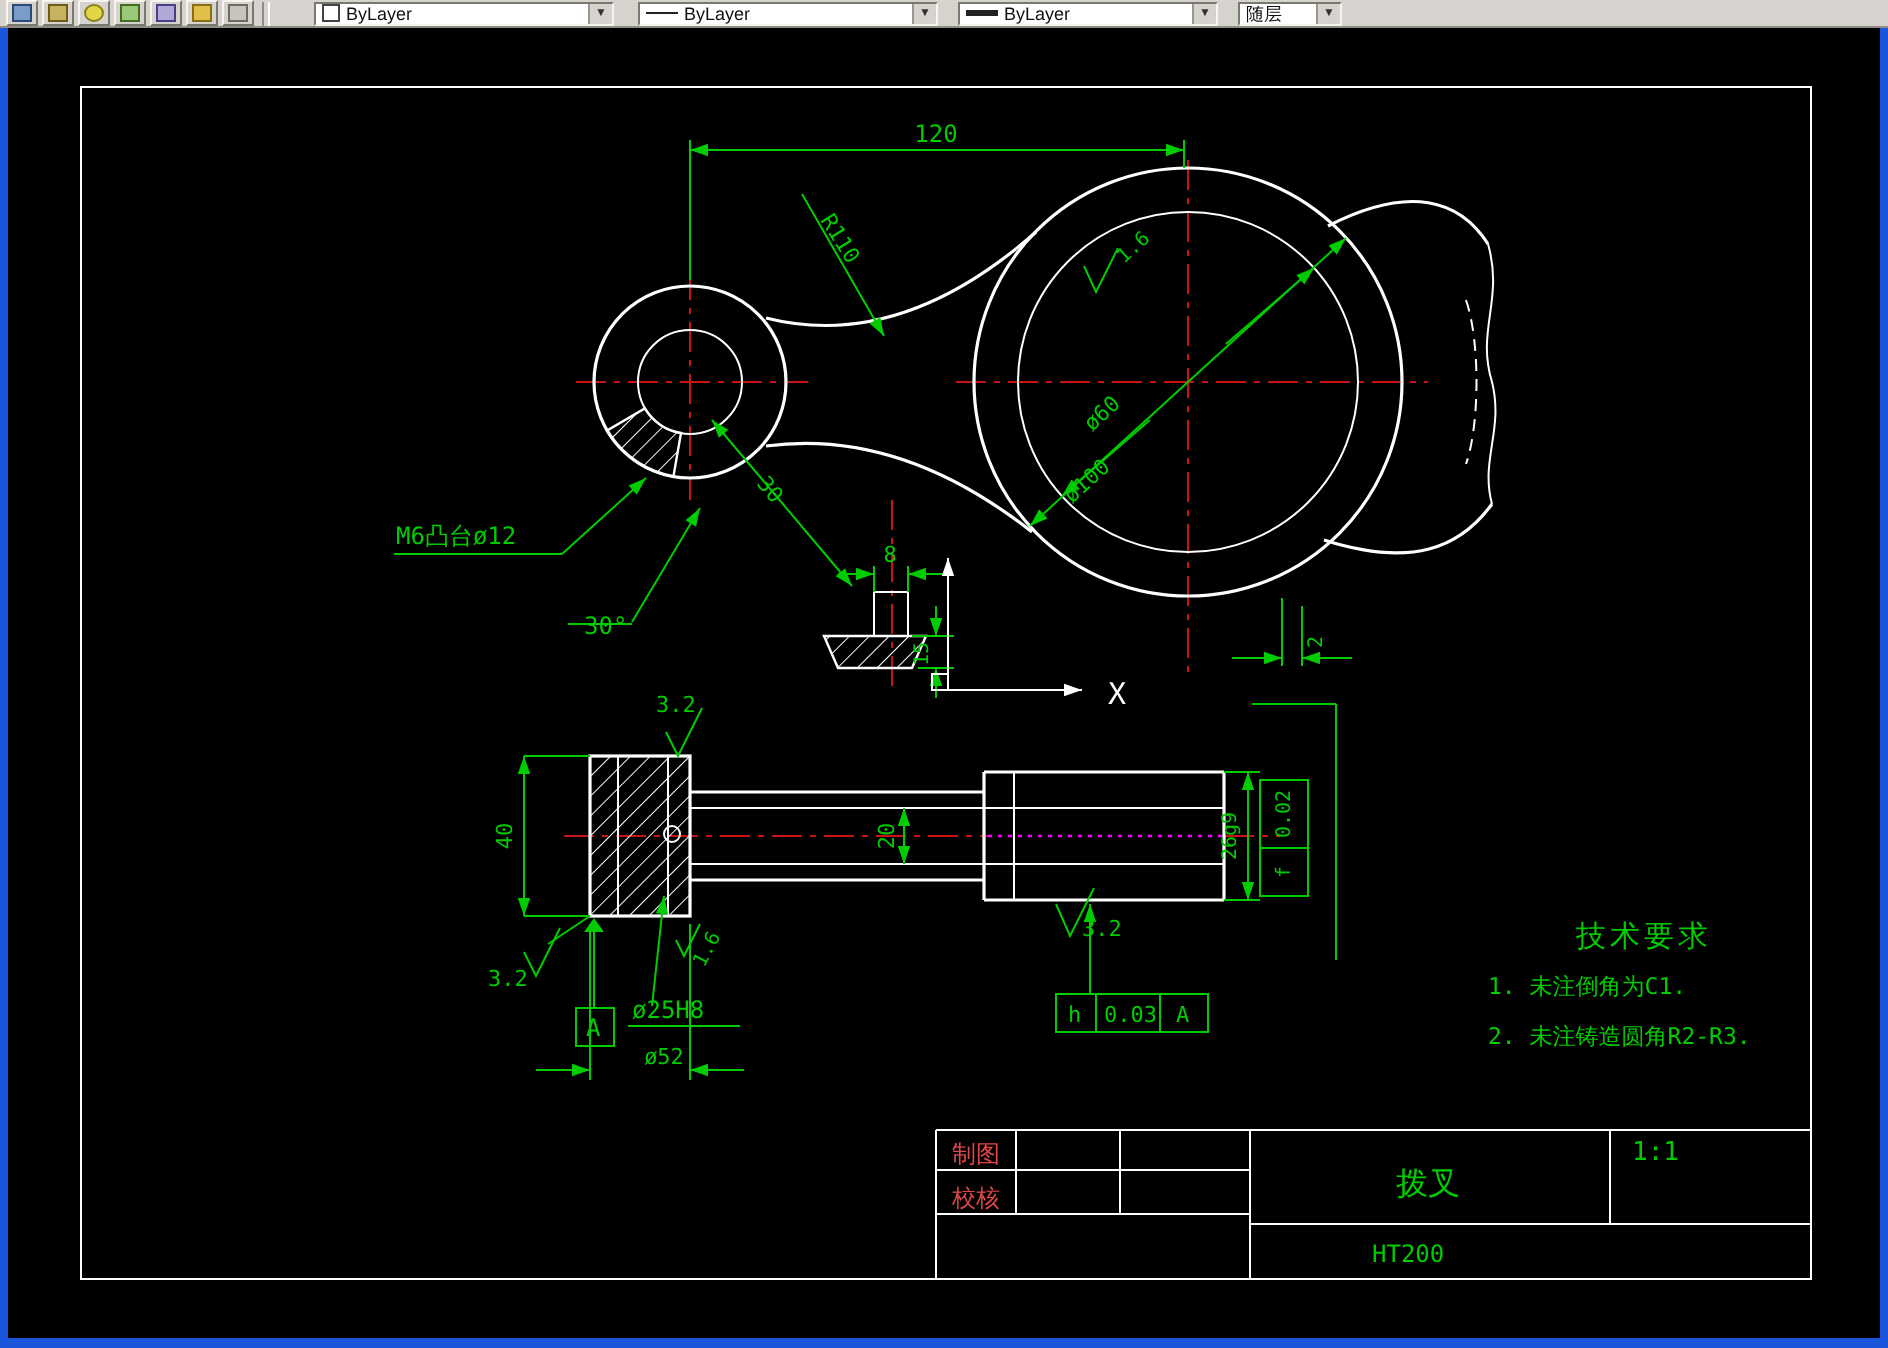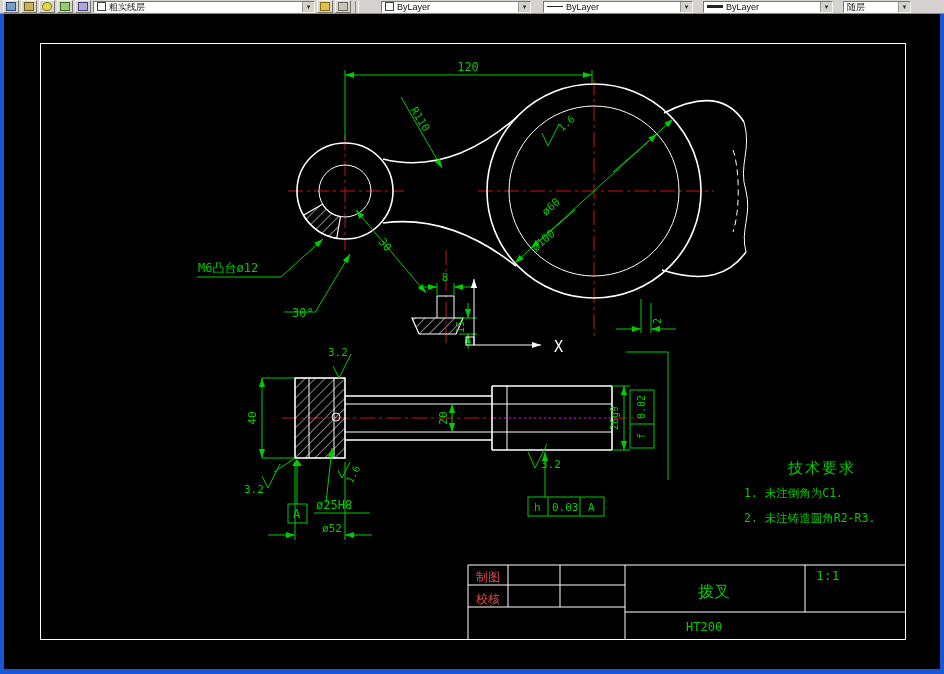--- a/index.html
+++ b/index.html
@@ -63,25 +63,20 @@
     </span>
   <span class="tbico">
       <span class="g" style="background:#e0d648;border:1px solid #8a7e16;border-radius:50%;"></span>
     </span>
   <span class="tbico">
       <span class="g" style="background:#9cc87a;border:1px solid #3f6e1e;"></span>
     </span>
   <span class="tbico">
       <span class="g" style="background:#b0a8d8;border:1px solid #4a3f86;"></span>
     </span>
-  <div class="combo" style="width:222px">
-    <span class="swatch"></span>
-    <span>粗实线层</span>
-    <span class="dd">▼</span>
-  </div>
   <span class="tbico">
       <span class="g" style="background:#e0c048;border:1px solid #8a6e16;"></span>
     </span>
   <span class="tbico">
       <span class="g" style="background:#c8c4bc;border:1px solid #6e6a62;"></span>
     </span>
   <span class="sep"></span>
   <div class="combo" style="width:150px;margin-left:18px">
     <span class="swatch"></span>
     <span>ByLayer</span>
@@ -90,21 +85,21 @@
   <div class="combo" style="width:150px;margin-left:10px">
     <span class="lt-sample"></span>
     <span>ByLayer</span>
     <span class="dd">▼</span>
   </div>
   <div class="combo" style="width:130px;margin-left:8px">
     <span class="lw-sample"></span>
     <span>ByLayer</span>
     <span class="dd">▼</span>
   </div>
-  <div class="combo" style="width:68px;margin-left:8px">
+  <div class="combo" style="width:52px;margin-left:8px">
     <span>随层</span>
     <span class="dd">▼</span>
   </div>
 </div>
 
 <svg width="944" height="660" viewBox="0 14 944 660">
   <defs>
     <marker id="mg" viewBox="0 0 10 8" markerWidth="11" markerHeight="8" refX="9.5" refY="4" orient="auto-start-reverse">
       <path d="M0.5,0.9 L9.5,4 L0.5,7.1 Z" fill="#00cc00"></path>
     </marker>

